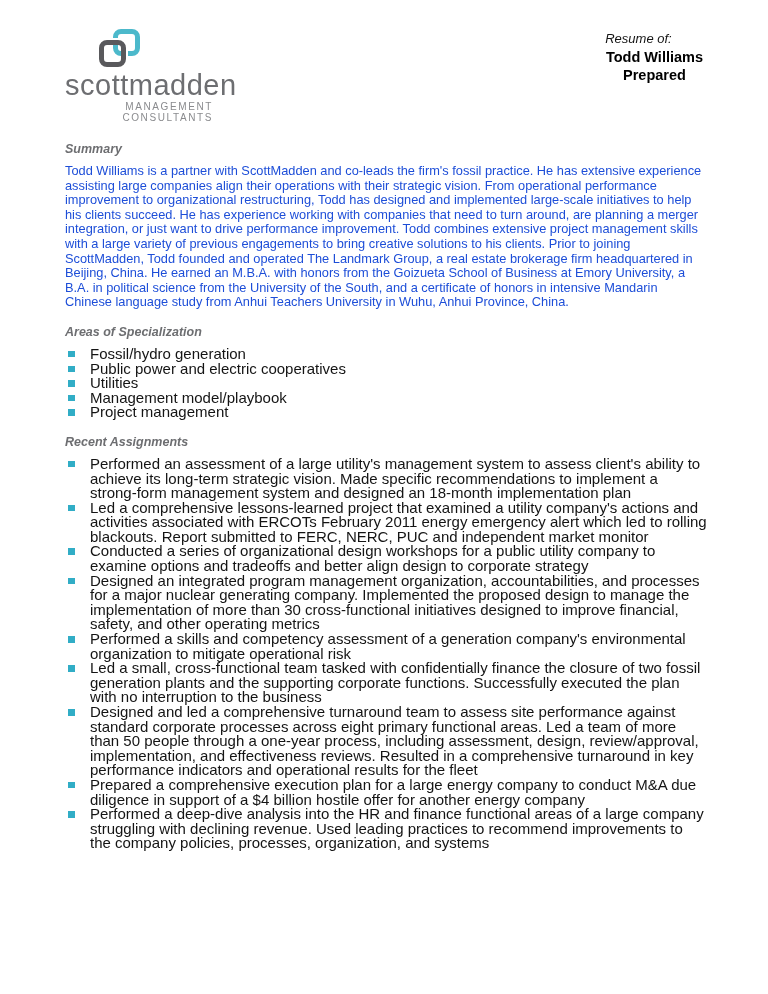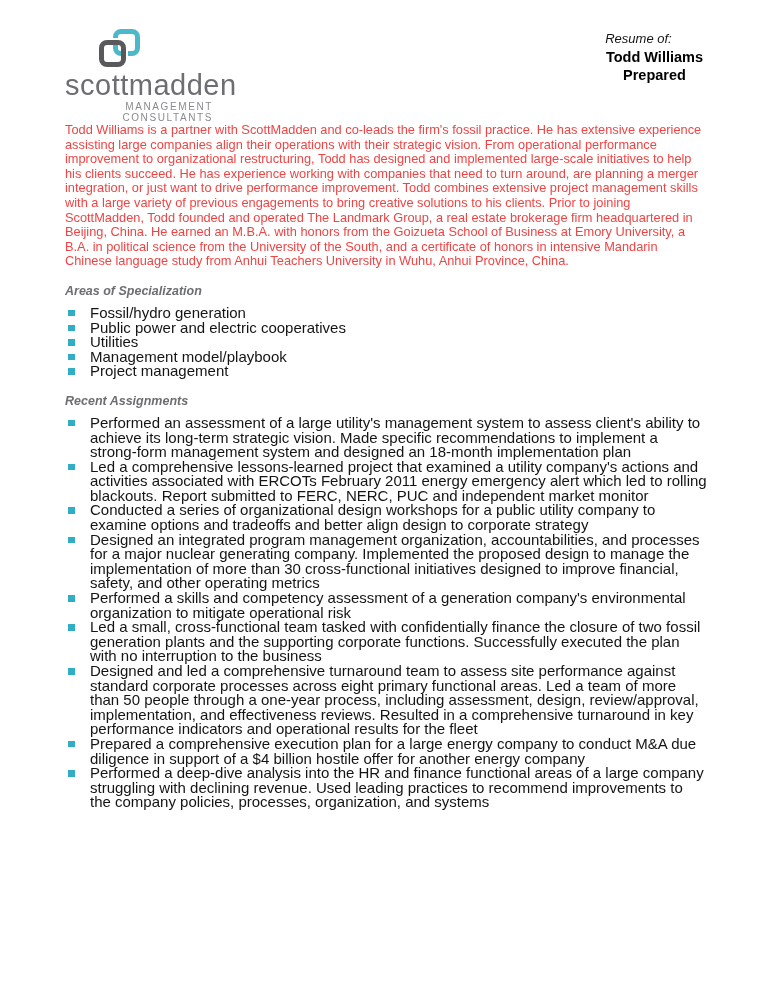--- a/index.html
+++ b/index.html
@@ -90,21 +90,21 @@
     font-style: italic;
     color: #6d6e71;
     margin-top: 15px;
     margin-bottom: 8px;
   }
   .section-heading.first { margin-top: 19px; }
 
   .body-text {
     font-size: 12.8px;
     line-height: 14.6px;
-    color: #ef4444;
+    color: #1d4ed8;
     width: 640px;
   }
 
   ul.bullet-list {
     list-style: none;
     width: 642px;
     margin-top: 2px;
   }
   ul.bullet-list li {
     position: relative;
@@ -138,20 +138,21 @@
       <div class="logo-tagline">MANAGEMENT CONSULTANTS</div>
     </div>
 
     <div class="resume-block">
       <div class="resume-of">Resume of:</div>
       <div class="person-name">Todd Williams</div>
       <div class="person-title">Prepared</div>
     </div>
   </div>
 
+  <div class="section-heading first">Summary</div>
   <p class="body-text">Todd Williams is a partner with ScottMadden and co-leads the firm's fossil practice. He has extensive experience assisting large companies align their operations with their strategic vision. From operational performance improvement to organizational restructuring, Todd has designed and implemented large-scale initiatives to help his clients succeed. He has experience working with companies that need to turn around, are planning a merger integration, or just want to drive performance improvement. Todd combines extensive project management skills with a large variety of previous engagements to bring creative solutions to his clients. Prior to joining ScottMadden, Todd founded and operated The Landmark Group, a real estate brokerage firm headquartered in Beijing, China. He earned an M.B.A. with honors from the Goizueta School of Business at Emory University, a B.A. in political science from the University of the South, and a certificate of honors in intensive Mandarin Chinese language study from Anhui Teachers University in Wuhu, Anhui Province, China.</p>
 
   <div class="section-heading">Areas of Specialization</div>
   <ul class="bullet-list">
     <li><span class="bullet"></span><span>Fossil/hydro generation</span></li>
     <li><span class="bullet"></span><span>Public power and electric cooperatives</span></li>
     <li><span class="bullet"></span><span>Utilities</span></li>
     <li><span class="bullet"></span><span>Management model/playbook</span></li>
     <li><span class="bullet"></span><span>Project management</span></li>
   </ul>

